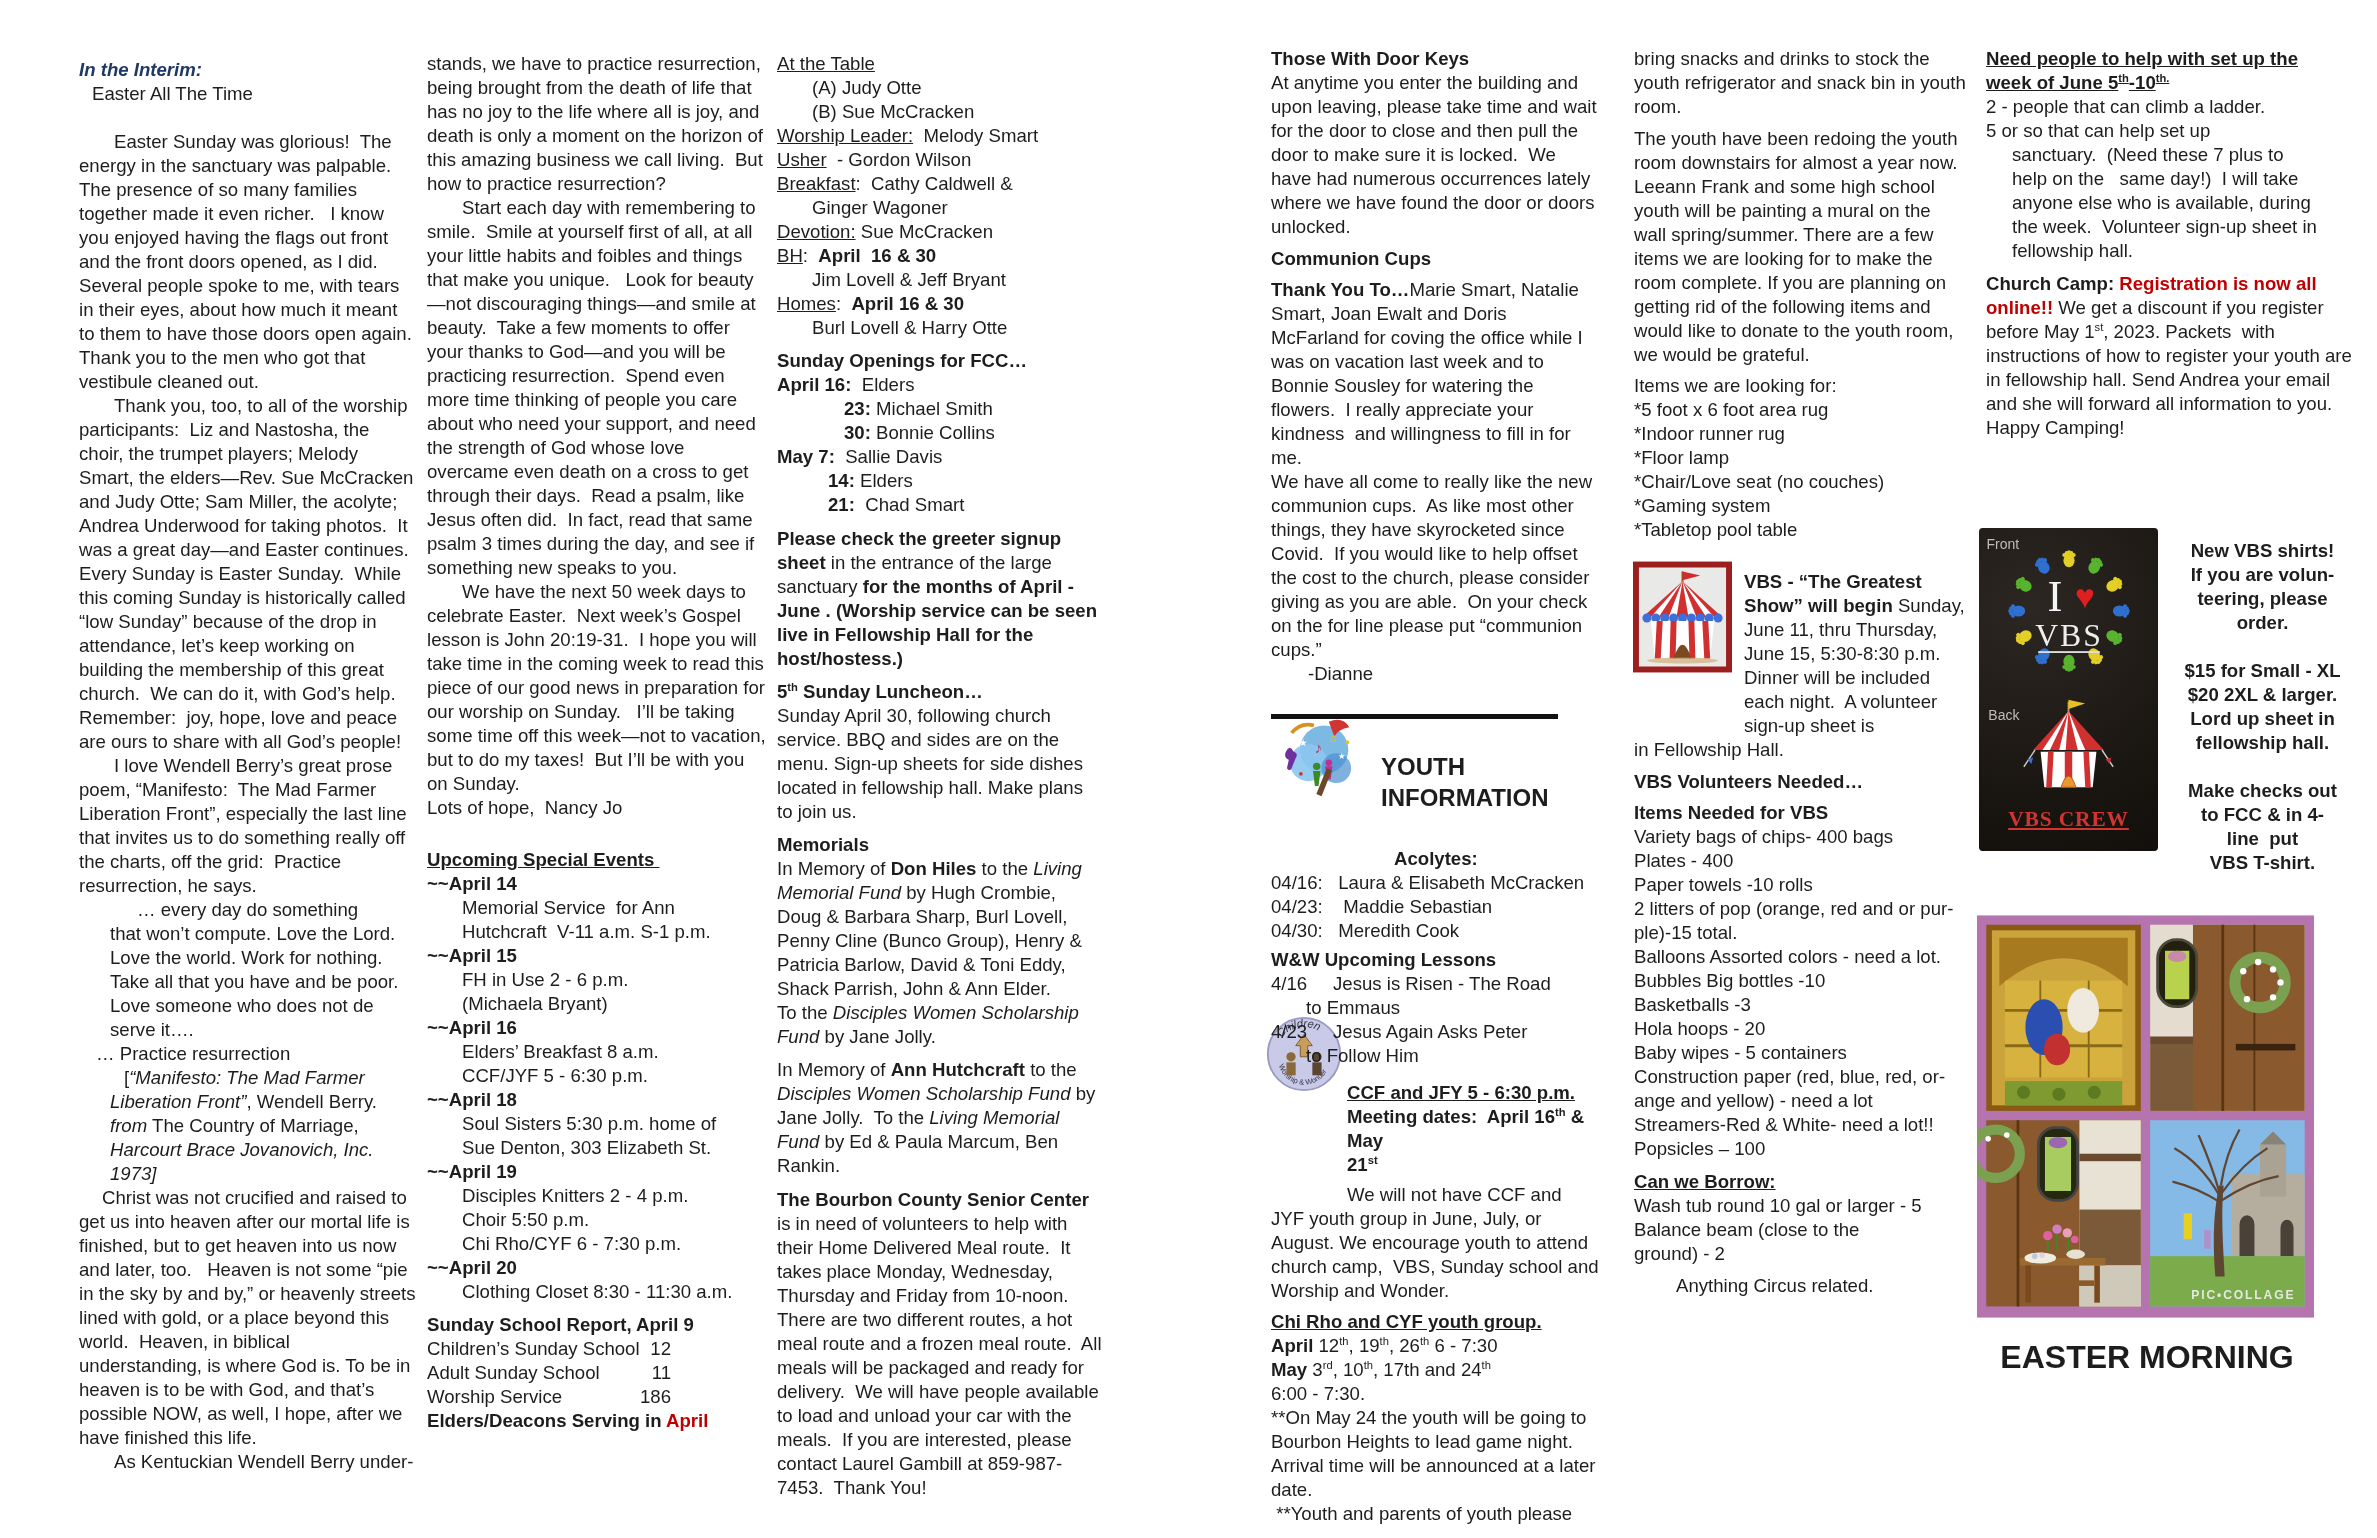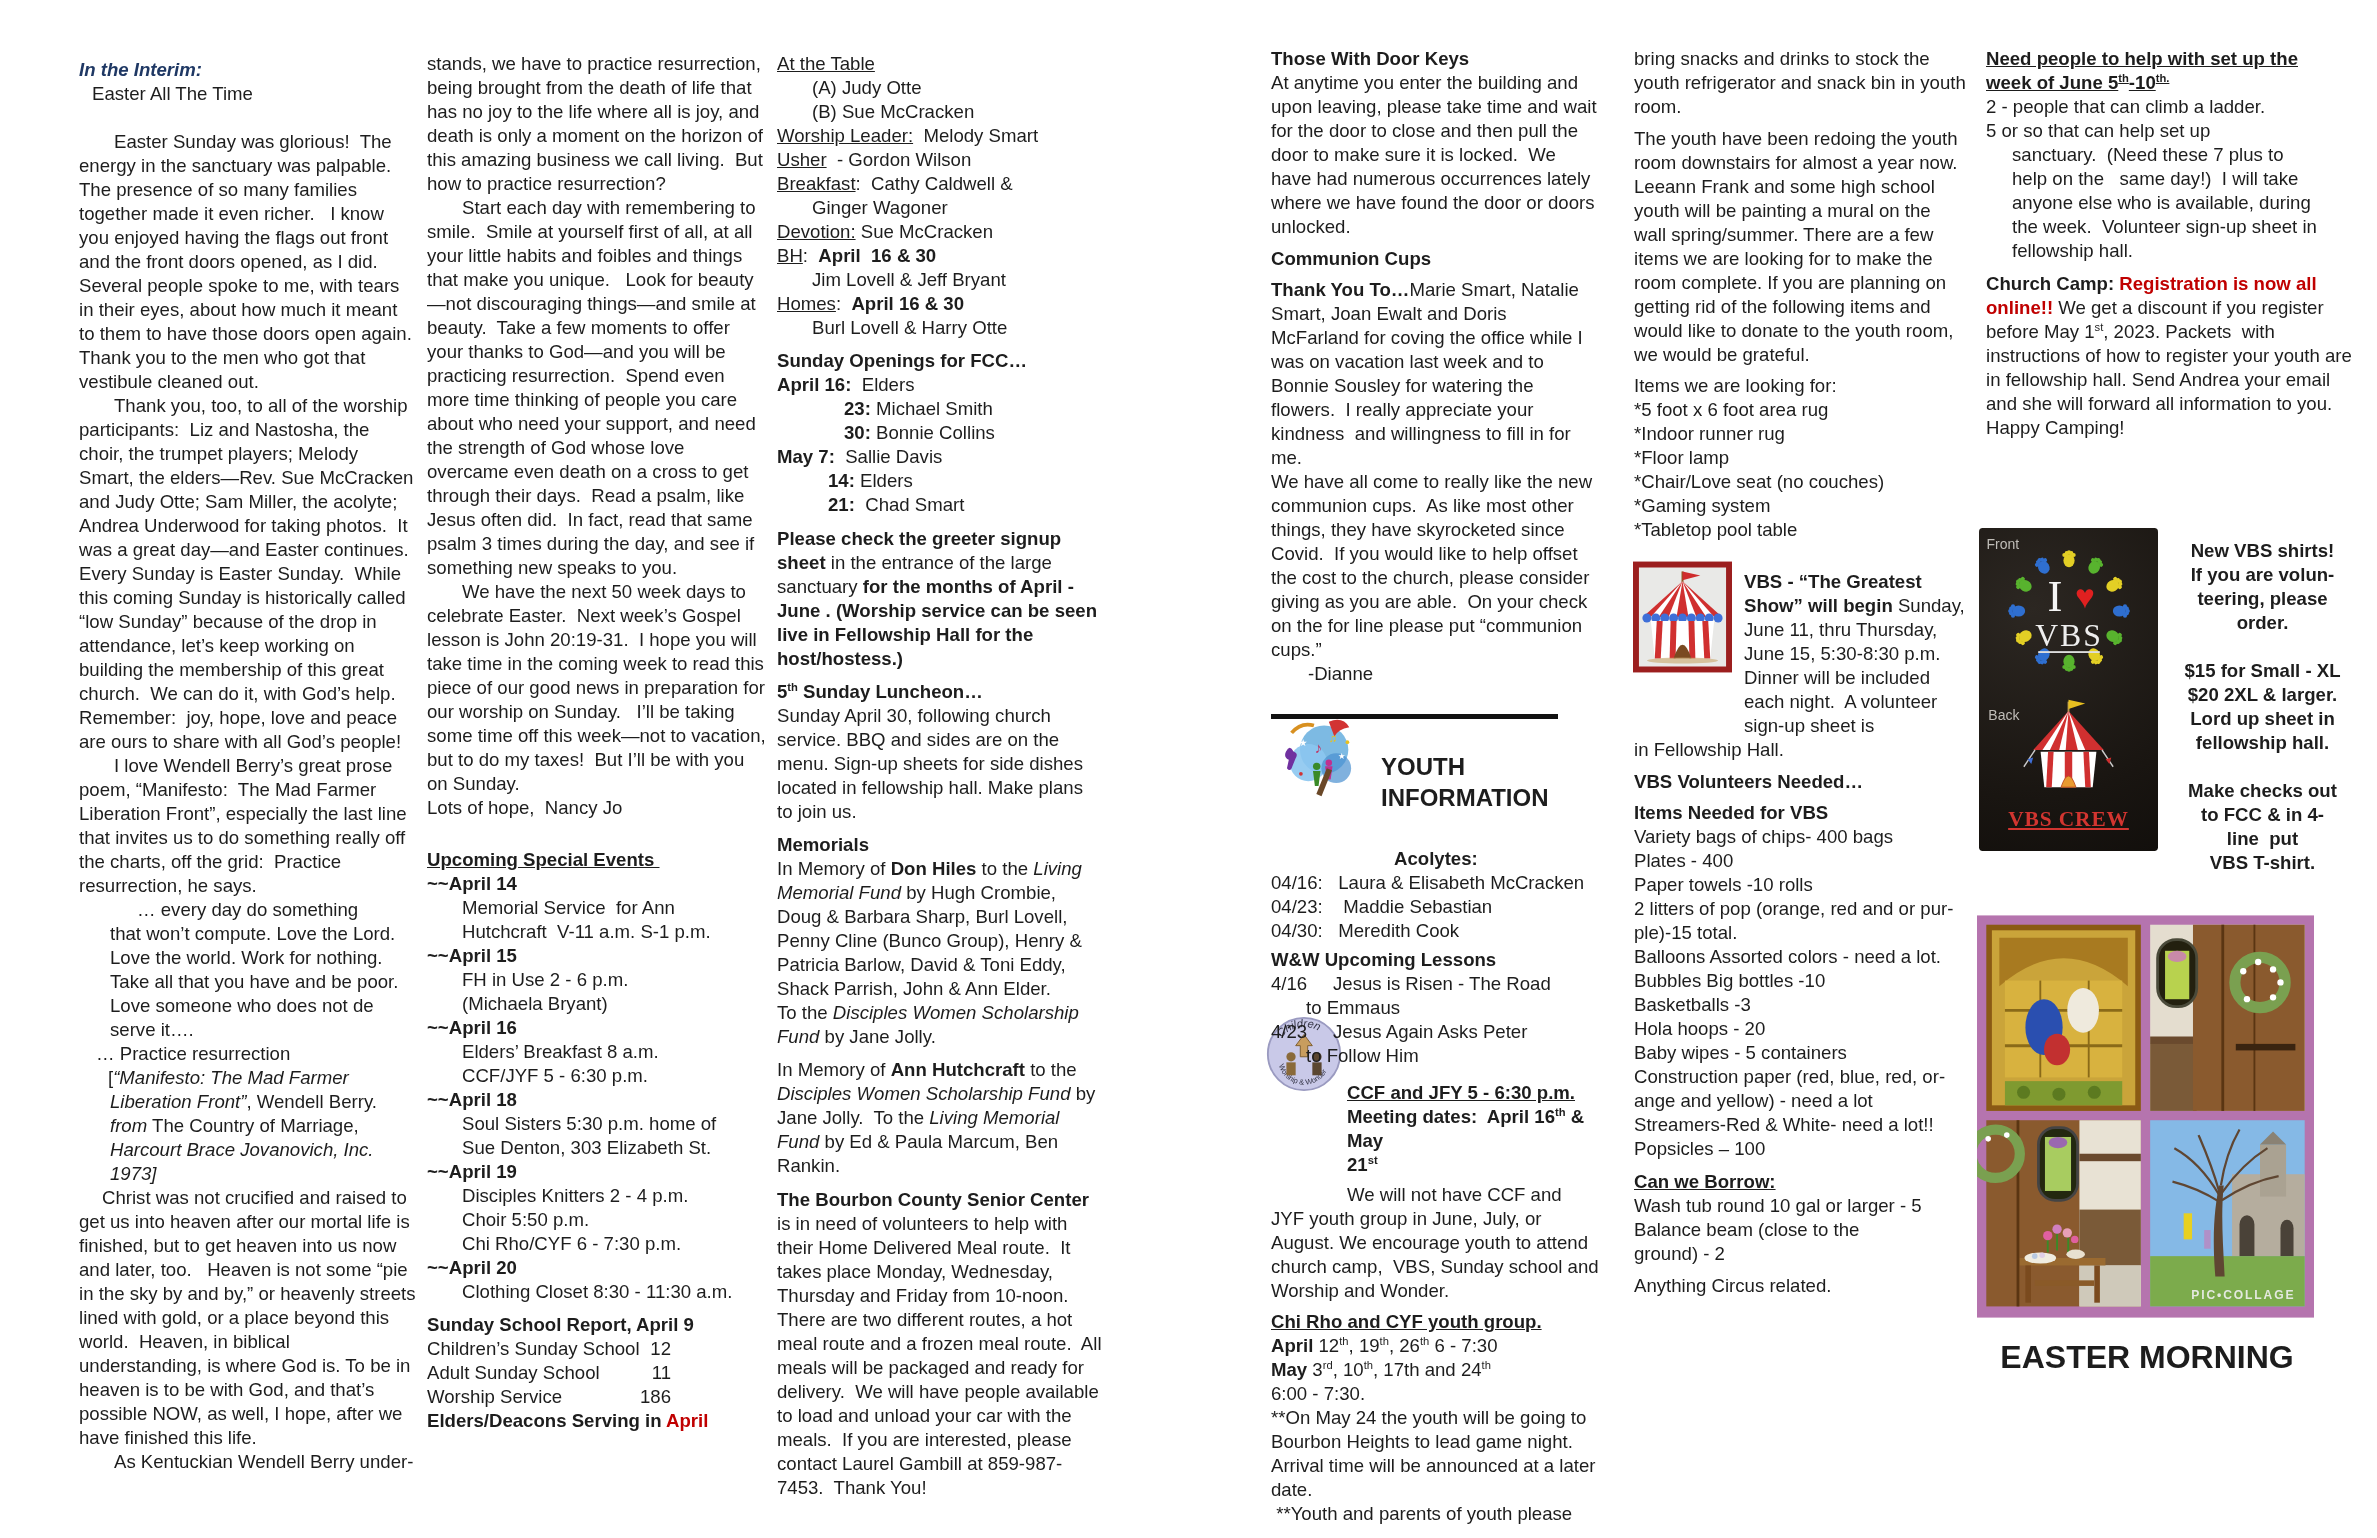--- a/index.html
+++ b/index.html
@@ -245,21 +245,21 @@
       <div style="margin-top: 24px; text-indent: 35px;"><span>Easter Sunday was glorious!  The energy in the sanctuary was palpable.  The presence of so many families together made it even richer.   I know you enjoyed having the flags out front and the front doors opened, as I did.  Several people spoke to me, with tears in their eyes, about how much it meant to them to have those doors open again.  Thank you to the men who got that vestibule cleaned out.</span></div>
       <div style="text-indent: 35px;"><span>Thank you, too, to all of the worship participants:  Liz and Nastosha, the choir, the trumpet players; Melody Smart, the elders—Rev. Sue McCracken and Judy Otte; Sam Miller, the acolyte; Andrea Underwood for taking photos.  It was a great day—and Easter continues.  Every Sunday is Easter Sunday.  While this coming Sunday is historically called “low Sunday” because of the drop in attendance, let’s keep working on building the membership of this great church.  We can do it, with God’s help.  Remember:  joy, hope, love and peace are ours to share with all God’s people!</span></div>
       <div style="text-indent: 35px;"><span>I love Wendell Berry’s great prose poem, “Manifesto:  The Mad Farmer Liberation Front”, especially the last line that invites us to do something really off the charts, off the grid:  Practice resurrection, he says.</span></div>
       <div style="margin-left: 58px;"><span>… every day do something</span></div>
       <div style="margin-left: 31px;"><span>that won’t compute. Love the Lord.</span></div>
       <div style="margin-left: 31px;"><span>Love the world. Work for nothing.</span></div>
       <div style="margin-left: 31px;"><span>Take all that you have and be poor.</span></div>
       <div style="margin-left: 31px;"><span>Love someone who does not de</span></div>
       <div style="margin-left: 31px;"><span>serve it…. </span></div>
       <div style="margin-left: 17px;"><span>… Practice resurrection</span></div>
-      <div style="margin-left: 29px;"><span>[</span><span class="i">“Manifesto: The Mad Farmer</span></div>
+      <div style="margin-left: 45px;"><span>[</span><span class="i">“Manifesto: The Mad Farmer</span></div>
       <div style="margin-left: 31px;"><span class="i">Liberation Front”</span><span>, Wendell Berry.</span></div>
       <div style="margin-left: 31px;"><span class="i">from</span><span> The Country of Marriage,</span></div>
       <div style="margin-left: 31px;"><span class="i">Harcourt Brace Jovanovich, Inc. 1973]</span></div>
       <div style="text-indent: 23px;"><span>Christ was not crucified and raised to get us into heaven after our mortal life is finished, but to get heaven into us now and later, too.   Heaven is not some “pie in the sky by and by,” or heavenly streets lined with gold, or a place beyond this world.  Heaven, in biblical understanding, is where God is. To be in heaven is to be with God, and that’s possible NOW, as well, I hope, after we have finished this life.</span></div>
       <div style="text-indent: 35px;"><span>As Kentuckian Wendell Berry under-</span></div>
     </div>
     <div class="col" style="left: 427px; top: 52px; width: 340px;">
       <div><span>stands, we have to practice resurrection, being brought from the death of life that has no joy to the life where all is joy, and death is only a moment on the horizon of this amazing business we call living.  But how to practice resurrection?</span></div>
       <div style="text-indent: 35px;"><span>Start each day with remembering to smile.  Smile at yourself first of all, at all your little habits and foibles and things that make you unique.   Look for beauty—not discouraging things—and smile at beauty.  Take a few moments to offer your thanks to God—and you will be practicing resurrection.  Spend even more time thinking of people you care about who need your support, and need the strength of God whose love overcame even death on a cross to get through their days.  Read a psalm, like Jesus often did.  In fact, read that same psalm 3 times during the day, and see if something new speaks to you.</span></div>
       <div style="text-indent: 35px;"><span>We have the next 50 week days to celebrate Easter.  Next week’s Gospel lesson is John 20:19-31.  I hope you will take time in the coming week to read this piece of our good news in preparation for our worship on Sunday.   I’ll be taking some time off this week—not to vacation, but to do my taxes!  But I’ll be with you on Sunday.</span></div>
@@ -372,21 +372,21 @@
       <div><span>Hola hoops - 20</span></div>
       <div><span>Baby wipes - 5 containers</span></div>
       <div><span>Construction paper (red, blue, red, or-</span></div>
       <div><span>ange and yellow) - need a lot</span></div>
       <div><span>Streamers-Red &amp; White- need a lot!!</span></div>
       <div><span>Popsicles – 100</span></div>
       <div style="margin-top: 9.3px;"><span class="b u">Can we Borrow:</span></div>
       <div><span>Wash tub round 10 gal or larger - 5</span></div>
       <div><span>Balance beam (close to the</span></div>
       <div><span>ground) - 2</span></div>
-      <div style="margin-top: 7.5px;"><span>Anything Circus related.</span></div>
+      <div style="margin-top: 7.5px; margin-left: 42px;"><span>Anything Circus related.</span></div>
     </div>
     <div class="col" style="left: 1986px; top: 47px; width: 371px;">
       <div><span class="b u">Need people to help with set up the</span></div>
       <div><span class="b u">week of June 5</span><sup class="b u">th</sup><span class="b u">-10</span><sup class="b u">th.</sup></div>
       <div><span>2 - people that can climb a ladder.</span></div>
       <div><span>5 or so that can help set up</span></div>
       <div style="margin-left: 26px;"><span>sanctuary.  (Need these 7 plus to</span></div>
       <div style="margin-left: 26px;"><span>help on the   same day!)  I will take</span></div>
       <div style="margin-left: 26px;"><span>anyone else who is available, during</span></div>
       <div style="margin-left: 26px;"><span>the week.  Volunteer sign-up sheet in</span></div>

